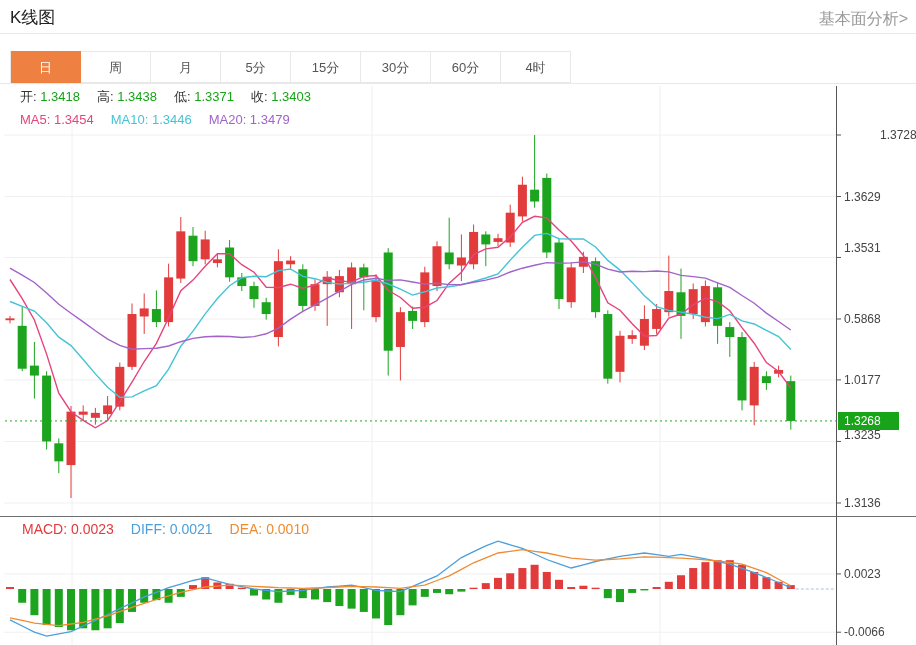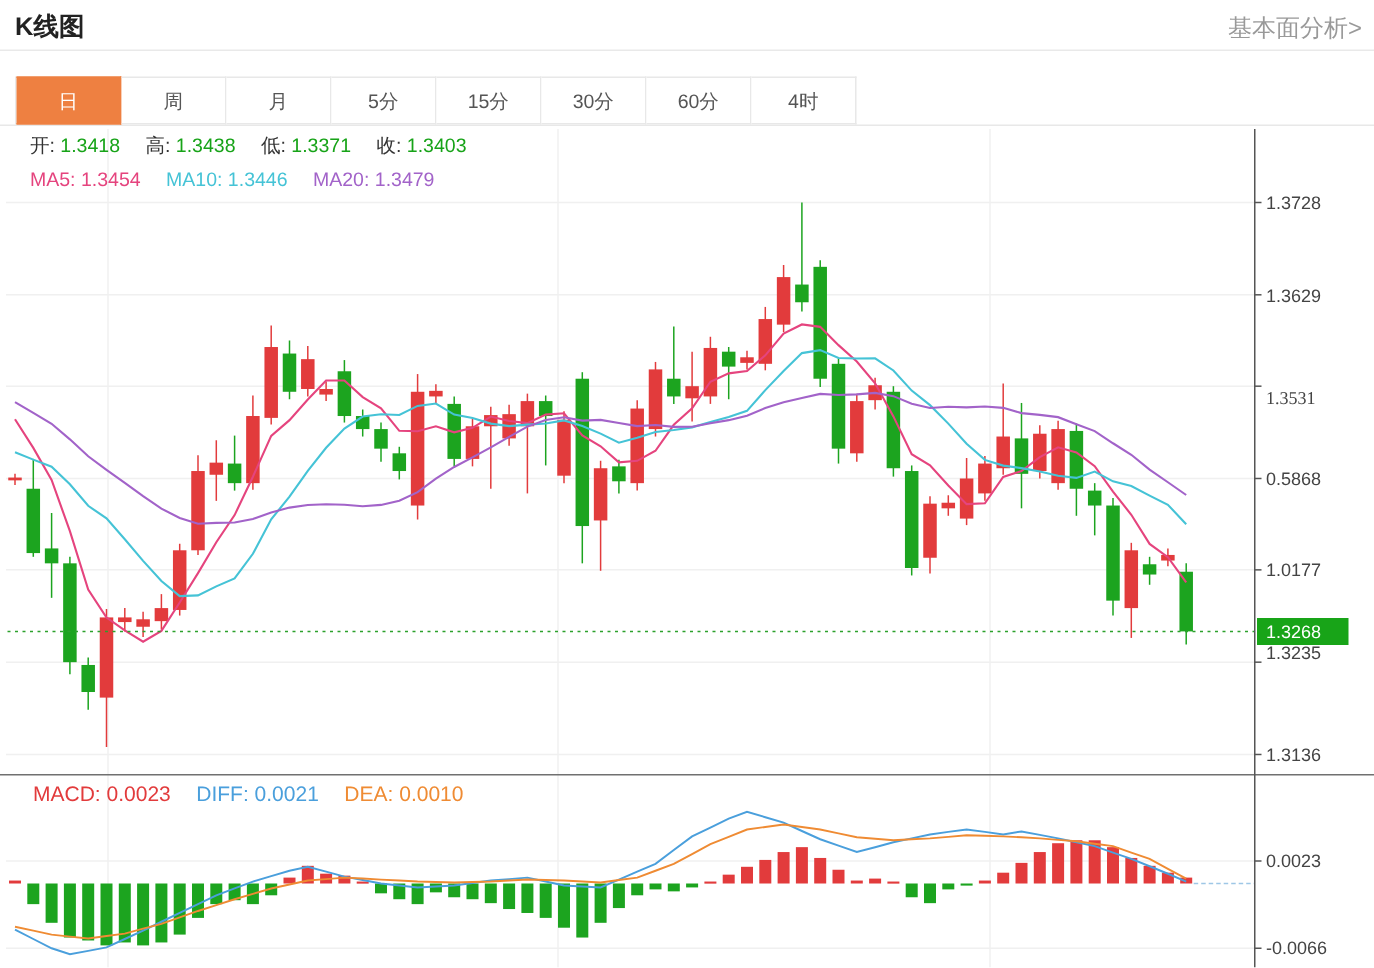--- a/index.html
+++ b/index.html
@@ -1,19 +1,19 @@
 <!DOCTYPE html>
 <html><head>
 <meta charset="utf-8">
 <style>
   html,body{margin:0;padding:0;background:#fff;}
   body{width:916px;height:645px;position:relative;overflow:hidden;
        font-family:"Liberation Sans","DejaVu Sans",sans-serif;-webkit-font-smoothing:antialiased;}
   .abs{position:absolute;}
-  #page-title{left:10px;top:6px;font-size:17px;font-weight:bold;color:#222;z-index:3;}
+  #page-title{left:10px;top:6px;font-size:17px;font-weight:normal;color:#222;z-index:3;}
   #fa-link{right:8px;top:9px;font-size:16px;color:#999;z-index:3;cursor:pointer;}
   #title-sep{left:0;top:33px;width:916px;height:0;border-top:1px solid #e9e9e9;z-index:2;}
   #tabstrip{left:10px;top:51px;display:flex;z-index:3;border-left:1px solid #e8e8e8;}
   .tab{width:70px;height:32px;box-sizing:border-box;border-top:1px solid #e8e8e8;
        border-right:1px solid #e8e8e8;border-bottom:1px solid #e8e8e8;
        text-align:center;line-height:31px;font-size:13px;color:#555;cursor:pointer;background:#fff;}
   .tab.selected{background:var(--tab-active);border-color:var(--tab-active);color:#fff;}
   #tabline{left:0;top:83px;width:916px;height:0;border-bottom:1px solid #e8e8e8;z-index:1;}
   #ohlc-row{left:20px;top:88px;z-index:3;font-size:13px;white-space:nowrap;}
   #ma-row{left:20px;top:112px;z-index:3;font-size:13px;white-space:nowrap;}
@@ -270,23 +270,23 @@
     <div class="tab">60分</div>
     <div class="tab">4时</div>
   </div>
 <div id="tabline" class="abs"></div>
 
 <div id="ohlc-row" class="abs"><span class="ritem"><span class="rlabel">开:</span><span style="color: rgb(23, 163, 24);"> 1.3418</span></span><span class="ritem"><span class="rlabel">高:</span><span style="color: rgb(23, 163, 24);"> 1.3438</span></span><span class="ritem"><span class="rlabel">低:</span><span style="color: rgb(23, 163, 24);"> 1.3371</span></span><span class="ritem"><span class="rlabel">收:</span><span style="color: rgb(23, 163, 24);"> 1.3403</span></span></div>
 <div id="ma-row" class="abs"><span class="ritem"><span class="rlabel" style="color: rgb(229, 68, 126);">MA5:</span><span style="color: rgb(229, 68, 126);"> 1.3454</span></span><span class="ritem"><span class="rlabel" style="color: rgb(69, 195, 214);">MA10:</span><span style="color: rgb(69, 195, 214);"> 1.3446</span></span><span class="ritem"><span class="rlabel" style="color: rgb(162, 99, 201);">MA20:</span><span style="color: rgb(162, 99, 201);"> 1.3479</span></span></div>
 <div id="macd-row" class="abs"><span class="ritem"><span class="rlabel" style="color: rgb(226, 59, 60);">MACD:</span><span style="color: rgb(226, 59, 60);"> 0.0023</span></span><span class="ritem"><span class="rlabel" style="color: rgb(74, 159, 220);">DIFF:</span><span style="color: rgb(74, 159, 220);"> 0.0021</span></span><span class="ritem"><span class="rlabel" style="color: rgb(239, 139, 51);">DEA:</span><span style="color: rgb(239, 139, 51);"> 0.0010</span></span></div>
 
 <div id="axis-labels">
-    <div class="axis-label" style="top: 127px;">1.3728</div>
+    <div class="axis-label" style="top: 127px; margin-left: 36px;">1.3728</div>
     <div class="axis-label" style="top: 188.538px;">1.3629</div>
-    <div class="axis-label" style="top: 257px; font-family: Liberation Serif, serif;">1.3531</div>
+    <div class="axis-label" style="top: 240px;">1.3531</div>
     <div class="axis-label" style="top: 310.994px;">0.5868</div>
     <div class="axis-label" style="top: 371.91px;">1.0177</div>
     <div class="axis-label" style="top: 427px;">1.3235</div>
     <div class="axis-label" style="top: 494.987px;">1.3136</div>
     <div class="axis-label" style="top: 565.935px;">0.0023</div>
     <div class="axis-label" style="top: 624.23px;">-0.0066</div>
   </div>
 <div id="price-badge" class="abs" style="top: 411.936px; background: rgb(24, 164, 24);">1.3268</div>
 
 </body></html>

